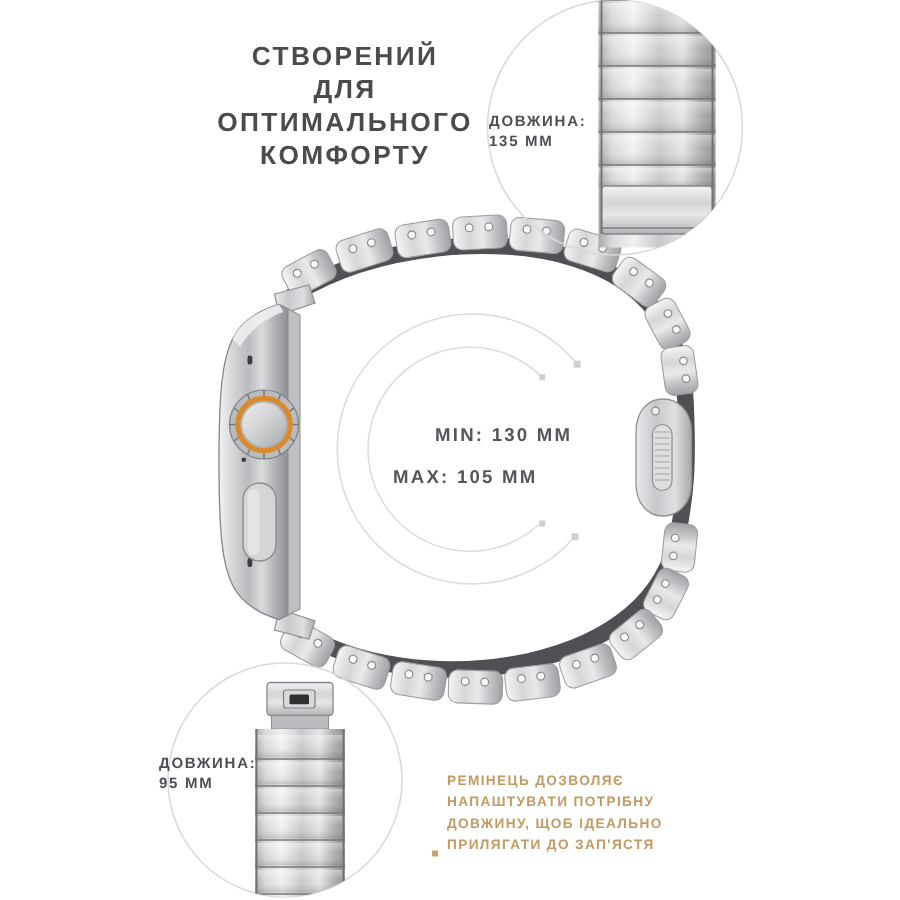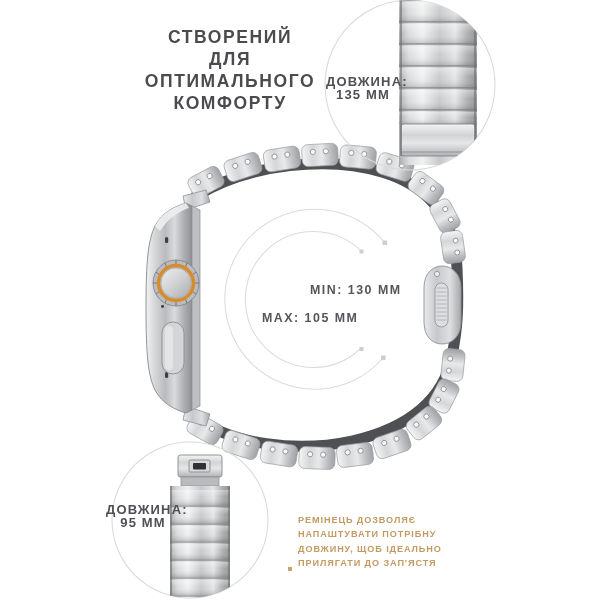--- a/index.html
+++ b/index.html
@@ -27,31 +27,31 @@
   }
 
   .dim-text{
     position:absolute;
     color:#55555b;
     font-size:12.4px;
     font-weight:600;
     letter-spacing:1.5px;
     white-space:nowrap;
   }
-  #minText{left:264px;top:283px;padding-left:46px;}
+  #minText{left:244px;top:283px;padding-left:46px;}
   #maxText{left:262px;top:311px;}
 
   .callout-label{
     position:absolute;
     color:#4f4f55;
-    font-size:13px;
+    font-size:10px;
     font-weight:700;
     letter-spacing:1.15px;
     line-height:12.5px;
-    text-align:center;
+    text-align:left;
     white-space:pre-line;
   }
   #calloutTopLabel{left:326px;top:76px;width:74px;}
   #calloutBottomLabel{left:106px;top:504px;width:74px;}
 
   .bullet-block{
     position:absolute;
     left:288px; top:513px;
     width:260px;
     display:flex;

